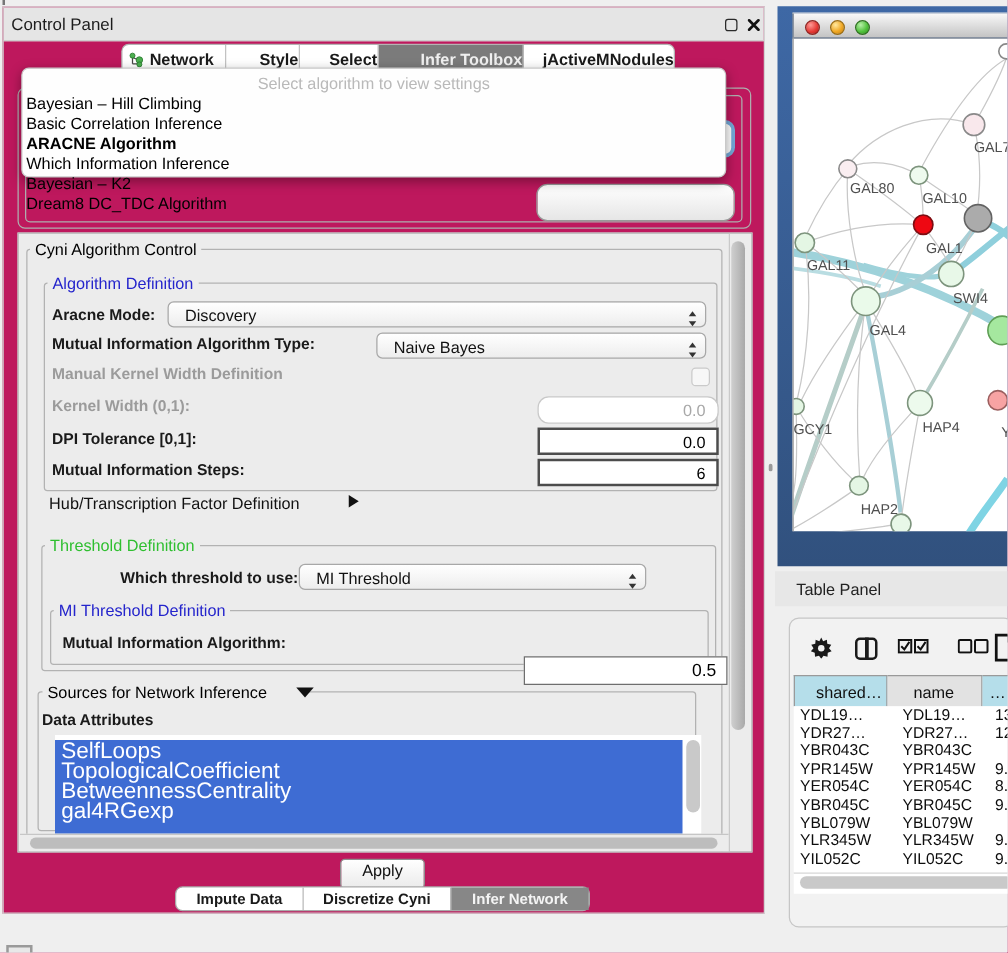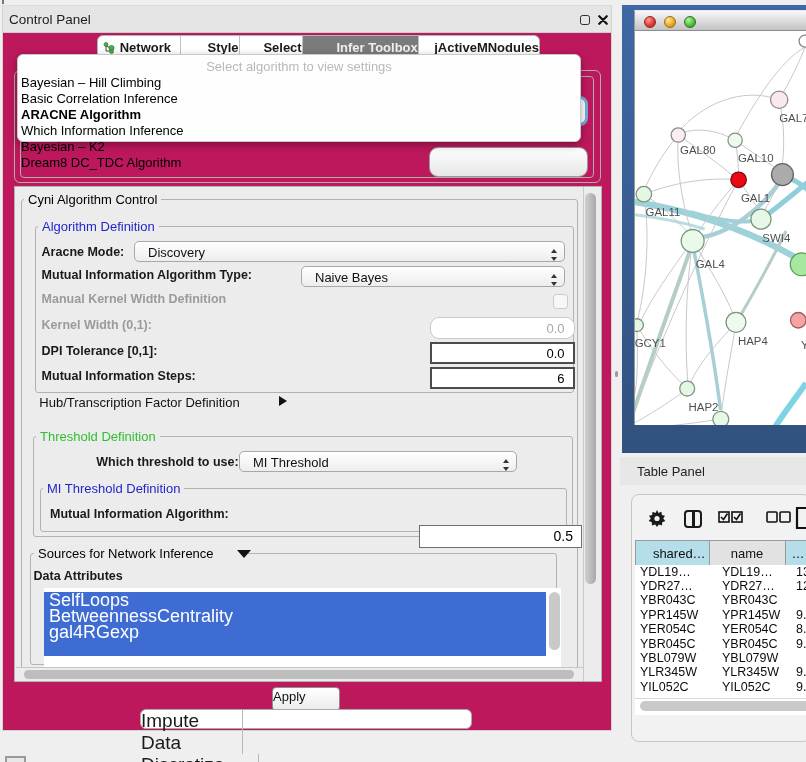--- a/index.html
+++ b/index.html
@@ -30,21 +30,21 @@
 .combo{position:absolute;background:linear-gradient(#ffffff,#ededed);border:1px solid #a8a8a8;border-radius:5px;font-size:13px;color:#111;}
 .combo span{position:absolute;left:13px;top:3px;}
 .arr{position:absolute;right:7px;}
 .au{width:0;height:0;border-left:3.5px solid transparent;border-right:3.5px solid transparent;border-bottom:4.5px solid #333;position:absolute;}
 .ad{width:0;height:0;border-left:3.5px solid transparent;border-right:3.5px solid transparent;border-top:4.5px solid #333;position:absolute;}
 .fld{position:absolute;background:#fff;font-size:13px;text-align:right;}
 
 #dlist{background:#fff;overflow:hidden;}
 #dlist .row{height:16.1px;background:#3e6cd3;color:#fff;font-size:18px;padding-left:5px;line-height:16px;white-space:nowrap;}
 
-#btabs{display:flex;background:#fff;border:1px solid #a9a9a9;border-radius:6px;font-size:19px;font-weight:normal;color:#1a1a1a;flex-direction:column;}
+#btabs{display:flex;background:#fff;border:1px solid #a9a9a9;border-radius:6px;font-size:12px;font-weight:bold;color:#1a1a1a;}
 #btabs .seg{display:flex;align-items:center;justify-content:center;border-right:1px solid #b9b9b9;}
 #btabs .seg:last-child{border-right:none;}
 #btabs .sel{background:#878787;color:#f4f4f4;}
 
 #blue{left:622px;top:5px;width:184px;height:448px;background:linear-gradient(#3e68a5,#31517e);}
 #mactitle{left:634px;top:10px;width:172px;height:21px;background:linear-gradient(#f8f8f8,#c3c3c3);border-bottom:1px solid #8e8e8e;border-left:1px solid #9a9a9a;border-top:1px solid #e8e8e8;}
 .light{position:absolute;top:4.5px;width:12px;height:12px;border-radius:50%;}
 #netsvg{left:634px;top:31px;background:#ffffff;border-left:1px solid #9a9a9a;}
 #tpbar{left:620px;top:457px;width:186px;height:28px;background:#e7e7e7;}
 #tpbar span{position:absolute;left:17px;top:7px;font-size:13px;color:#222;}
@@ -135,32 +135,33 @@
     <div class="grp" style="left:25px;top:301px;width:527px;height:44px;"></div>
     <div class="gtitle" style="left:28px;top:293.5px;color:#2525cc;">MI Threshold Definition</div>
     <div class="lbl" style="left:35px;top:320px;">Mutual Information Algorithm:</div>
     <div class="fld" style="left:404px;top:319px;width:163px;height:23px;border:1.5px solid #6e6e6e;color:#000;line-height:20px;padding-right:8px;font-size:14px;margin-top:19px;">0.5</div>
     <div class="grp" style="left:15px;top:366px;width:527px;height:112px;border-radius:3px;"></div>
     <div class="gtitle" style="left:19px;top:358.5px;padding-right:28px;">Sources for Network Inference</div>
     <div class="abs" style="left:222px;top:363px;width:0;height:0;border-left:7px solid transparent;border-right:7px solid transparent;border-top:8px solid #111;"></div>
     <div class="lbl" style="left:18.6px;top:382px;font-size:12.5px;">Data Attributes</div>
     <div class="abs" id="dlist" style="left:29px;top:401px;width:517px;height:79px;background:#fff;padding-top:4px;">
       <div class="row" style="width:502px;">SelfLoops</div>
+      <div class="row" style="width:502px;">TopologicalCoefficient</div>
       <div class="row" style="width:502px;">BetweennessCentrality</div>
       <div class="row" style="width:502px;">gal4RGexp</div>
       <div class="row" style="width:502px;"></div>
       <div class="abs" style="left:505px;top:4px;width:11px;height:58px;background:#c9c9c9;border-radius:5.5px;"></div>
     </div>
     <div class="abs" style="left:1px;top:480px;width:567px;height:16px;background:#ececec;border-top:1px solid #c6c6c6;"></div>
     <div class="abs" style="left:9px;top:483px;width:550px;height:9px;background:#bdbdbd;border-radius:4.5px;"></div>
     <div class="abs" style="left:568px;top:0;width:18px;height:494px;background:#ececec;border-left:1px solid #c9c9c9;"></div>
     <div class="abs" style="left:570px;top:6px;width:11px;height:391px;background:linear-gradient(90deg,#cfcfcf,#a9a9a9);border-radius:5.5px;"></div>
   </div>
 
-  <div class="abs" id="applybtn" style="left:269px;top:681px;width:68px;height:24px;background:linear-gradient(#ffffff,#ebebeb);border:1px solid #8e8e8e;border-radius:4px;font-size:13px;line-height:18px;color:#111;">Apply</div>
+  <div class="abs" id="applybtn" style="left:269px;top:681px;width:68px;height:24px;background:linear-gradient(#ffffff,#ebebeb);border:1px solid #8e8e8e;border-radius:4px;text-align:center;font-size:13px;line-height:18px;color:#111;">Apply</div>
   <div class="abs" id="btabs" style="left:137px;top:703px;width:332px;height:20px;">
     <div class="seg" style="width:102px">Impute Data</div>
     <div class="seg" style="width:118px">Discretize Cyni</div>
     <div class="seg sel" style="flex:1">Infer Network</div>
   </div>
 </div>
 
 <div class="abs" id="blue"></div>
 <div class="abs" id="mactitle">
   <div class="light" style="left:9px;background:radial-gradient(circle at 35% 30%,#ff9a96,#e53c38 55%,#b01a16);border:0.5px solid #8e2522;"></div>

